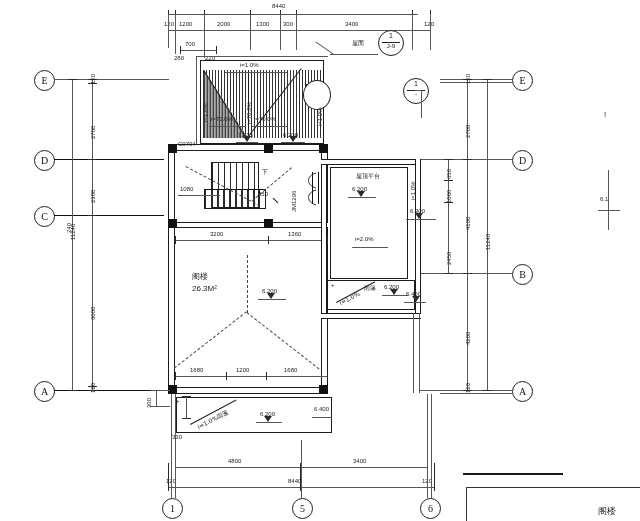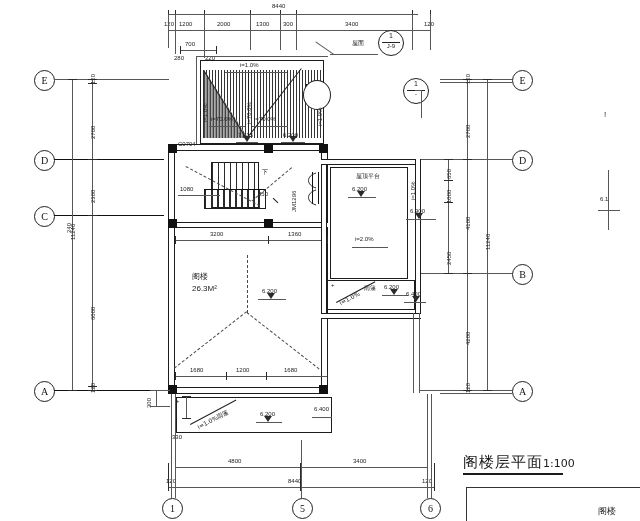--- a/index.html
+++ b/index.html
@@ -368,21 +368,18 @@
   <div class="bub" style="left:162px;top:498px;">1</div>
   <div class="bub" style="left:292px;top:498px;">5</div>
   <div class="bub" style="left:420px;top:498px;">6</div>
 
   <div class="ln vl thin" style="left:171px;top:394px;height:104px;"></div>
   <div class="ln vl thin" style="left:175px;top:394px;height:104px;"></div>
   <div class="ln vl thin" style="left:301px;top:440px;height:58px;"></div>
   <div class="ln vl thin" style="left:427px;top:394px;height:104px;"></div>
   <div class="ln vl thin" style="left:431px;top:394px;height:104px;"></div>
 
-  <div class="title" style="left:463px;top:452px;">
-    <span class="t1">阁楼层平面</span><span class="t2">1:100</span>
-  </div>
   <div class="tunder" style="left:463px;top:473px;width:100px;"></div>
 
   <div class="tb" style="left:466px;top:487px;width:174px;height:34px;"></div>
   <div class="txt s9 cn" style="left:598px;top:506px;">阁楼</div>
 
 </div>
 
 </body></html>

